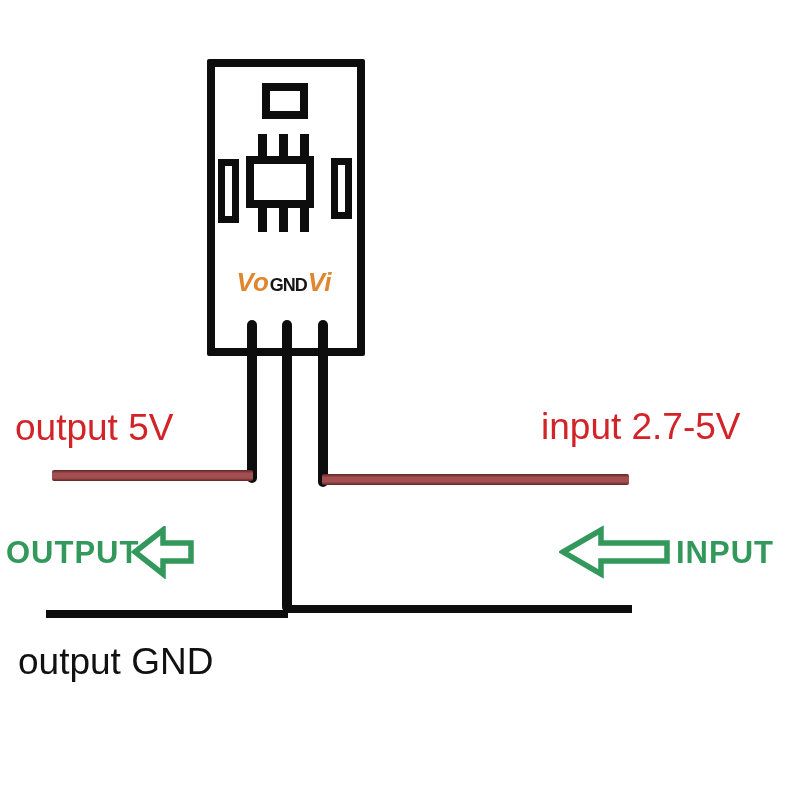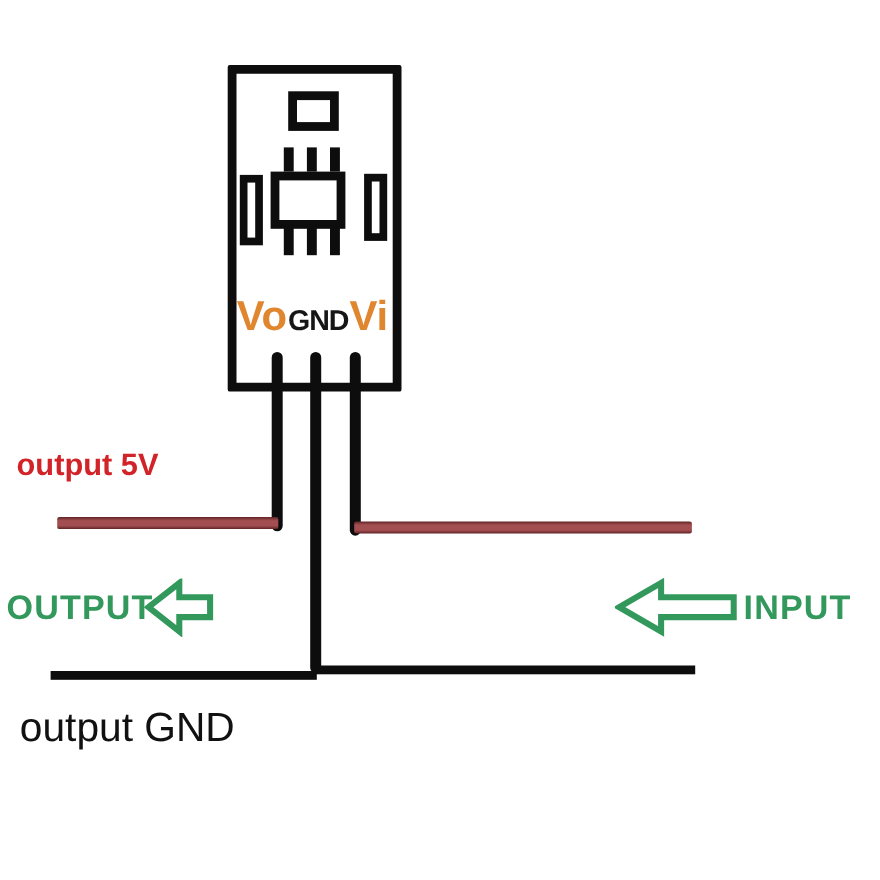--- a/index.html
+++ b/index.html
@@ -60,22 +60,22 @@
   
   .pin-labels {
     left: 216px; top: 269px;
     width: 136px; height: 48px;
     display: flex;
     align-items: baseline;
     justify-content: center;
     white-space: nowrap;
   }
   .pin-label { font-weight: bold; line-height: 1; }
-  .pin-label.vo, .pin-label.vi { font-size: 38px; color: var(--orange, #e0862e); }
-  .pin-label.gnd { font-size: 26px; color: #161616; letter-spacing: -1px; padding: 0 1px; }
+  .pin-label.vo, .pin-label.vi { font-size: 26px; color: var(--orange, #e0862e); font-style: italic; }
+  .pin-label.gnd { font-size: 18px; color: #161616; letter-spacing: -1px; padding: 0 1px; }
 
   
   .wire {
     width: 10px;
     background: var(--black, #0d0d0d);
     border-radius: 5px;
   }
   .wire.vo  { left: 247px; top: 320px; height: 163px; }
   .wire.gnd { left: 282px; top: 320px; height: 292px; }
   .wire.vi  { left: 318px; top: 320px; height: 167px; }
@@ -91,22 +91,22 @@
   }
   .red-line.out { left: 52px;  top: 470px; width: 201px; }
   .red-line.in  { left: 322px; top: 474px; width: 307px; }
 
   .black-line { height: 8px; background: var(--black, #0d0d0d); }
   .black-line.out { left: 46px;  top: 610px; width: 242px; }
   .black-line.in  { left: 286px; top: 605px; width: 346px; }
 
   
   .voltage-label {
-    font-size: 28px;
-    font-weight: bold;
+    font-size: 37px;
+    font-weight: normal;
     color: var(--red-text, #d22328);
     line-height: 1;
     white-space: nowrap;
   }
   .voltage-label.out { left: 15px;  top: 409px; }
   .voltage-label.in  { left: 541px; top: 408px; }
 
   .dir-word {
     font-size: 31px;
     font-weight: bold;
@@ -163,20 +163,21 @@
   </div>
 
   <div class="abs wire vo"></div>
   <div class="abs wire gnd"></div>
   <div class="abs wire vi"></div>
 
   <div class="abs red-line out"></div>
   <div class="abs red-line in"></div>
 
   <div class="abs voltage-label out">output 5V</div>
+  <div class="abs voltage-label in">input 2.7-5V</div>
 
   <div class="abs dir-word out">OUTPUT</div>
   <svg class="abs arrow-icon out" width="64" height="53" viewBox="0 0 64 53" xmlns="http://www.w3.org/2000/svg">
     <polygon points="4,26 32,4 32,17 60,17 60,35 32,35 32,48"></polygon>
   </svg>
 
   <svg class="abs arrow-icon in" width="112" height="54" viewBox="0 0 112 54" xmlns="http://www.w3.org/2000/svg">
     <polygon points="4,27 42,5 42,18 108,18 108,36 42,36 42,49"></polygon>
   </svg>
   <div class="abs dir-word in">INPUT</div>

